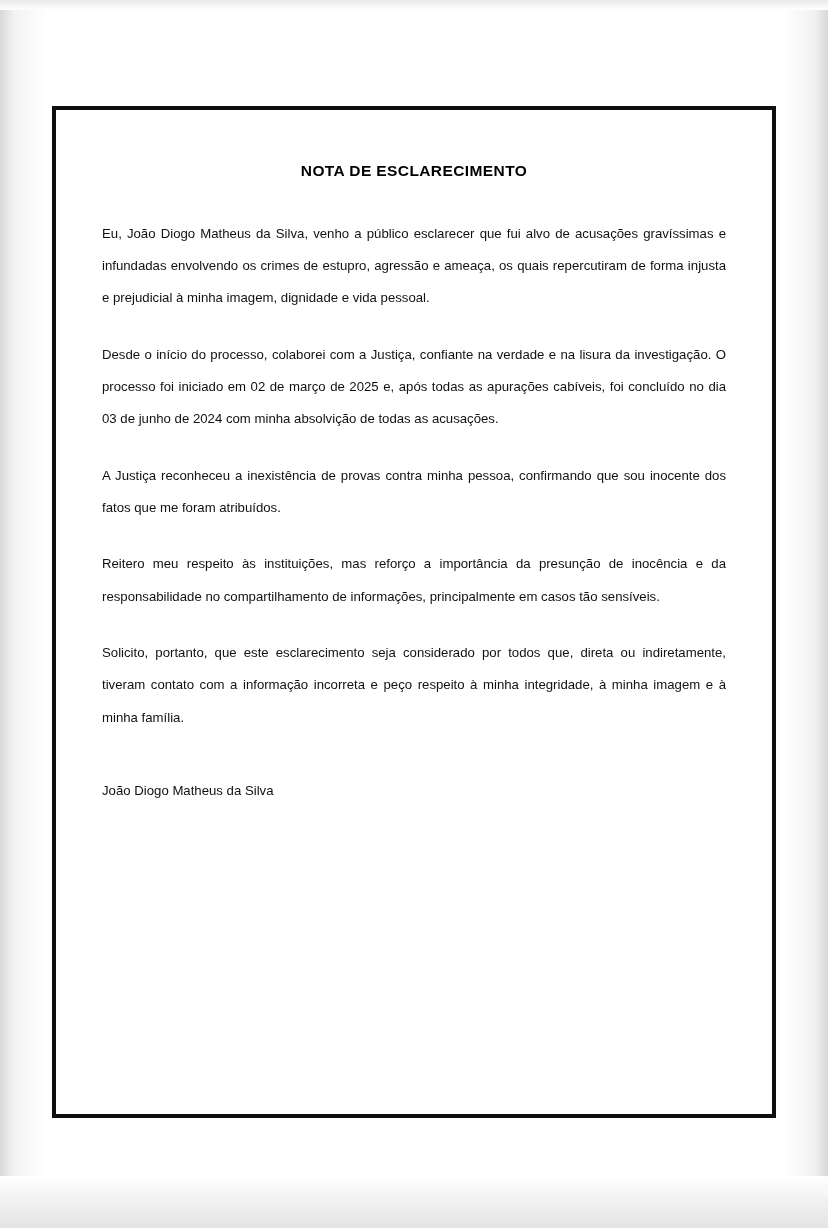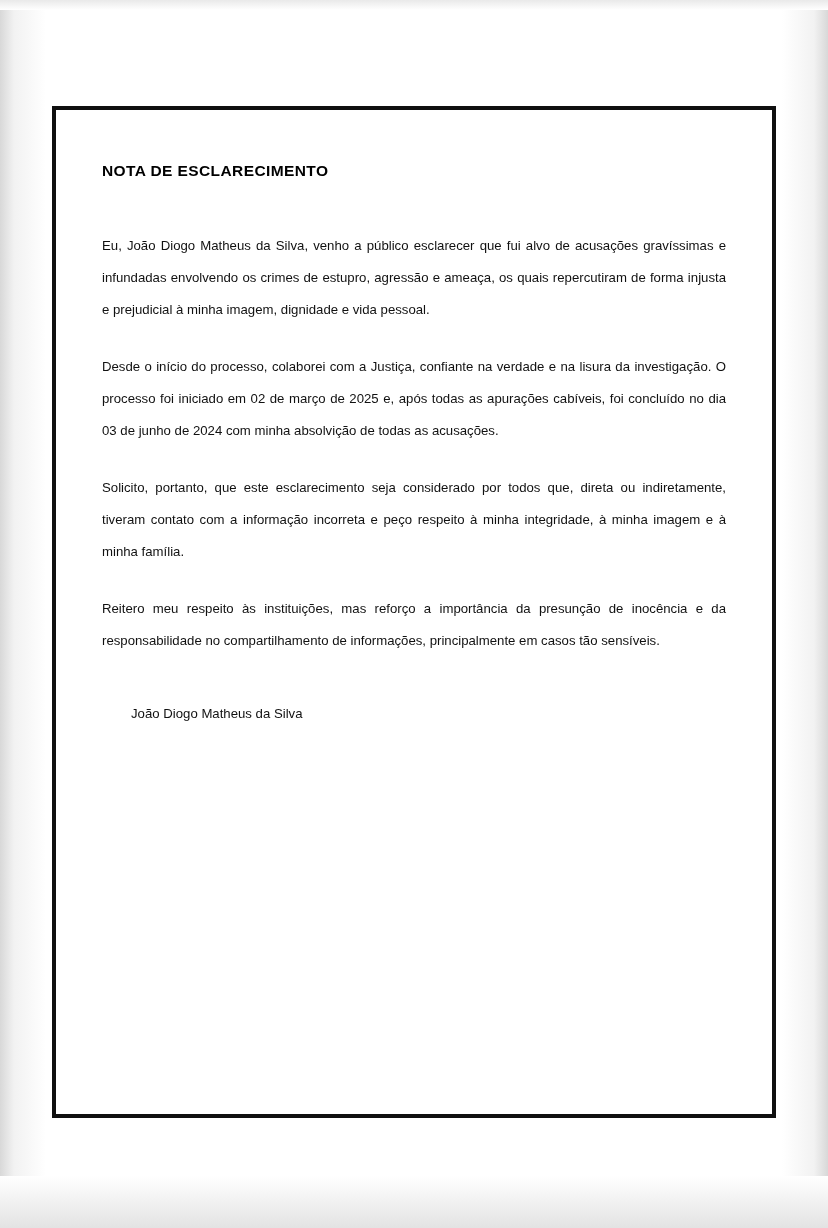--- a/index.html
+++ b/index.html
@@ -50,66 +50,66 @@
     top: 106px;
     width: 724px;
     height: 1012px;
     background: #ffffff;
     border: 4px solid #0f0f0f;
     box-sizing: border-box;
     padding: 40px 46px 30px 46px;
   }
 
   .doc-title {
-    text-align: left;
+    text-align: center;
     font-size: 15.5px;
     font-weight: bold;
     letter-spacing: 0.4px;
     color: #000000;
     margin: 10px 0 0 0;
     line-height: 1.4;
   }
 
   .doc-body {
-    margin-top: 48px;
+    margin-top: 36px;
   }
 
   .doc-paragraph {
     text-align: justify;
     text-justify: inter-word;
     font-size: 13.2px;
     line-height: 2.45;
     color: #111111;
     margin: 0 0 24px 0;
   }
 
   .signature-block {
     margin-top: 44px;
   }
   .signature-name {
     font-size: 13.2px;
     line-height: 2.0;
     color: #111111;
     text-align: left;
-    margin-left: 29px;
   }
 </style>
 </head>
 <body>
 
 <div class="page-backdrop">
   <div class="document-sheet">
 
     <h1 class="doc-title">NOTA DE ESCLARECIMENTO</h1>
 
     <div class="doc-body">
       <p class="doc-paragraph">Eu, João Diogo Matheus da Silva, venho a público esclarecer que fui alvo de acusações gravíssimas e infundadas envolvendo os crimes de estupro, agressão e ameaça, os quais repercutiram de forma injusta e prejudicial à minha imagem, dignidade e vida pessoal.</p>
       <p class="doc-paragraph">Desde o início do processo, colaborei com a Justiça, confiante na verdade e na lisura da investigação. O processo foi iniciado em 02 de março de 2025 e, após todas as apurações cabíveis, foi concluído no dia 03 de junho de 2024 com minha absolvição de todas as acusações.</p>
+      <p class="doc-paragraph">A Justiça reconheceu a inexistência de provas contra minha pessoa, confirmando que sou inocente dos fatos que me foram atribuídos.</p>
+      <p class="doc-paragraph">Reitero meu respeito às instituições, mas reforço a importância da presunção de inocência e da responsabilidade no compartilhamento de informações, principalmente em casos tão sensíveis.</p>
       <p class="doc-paragraph">Solicito, portanto, que este esclarecimento seja considerado por todos que, direta ou indiretamente, tiveram contato com a informação incorreta e peço respeito à minha integridade, à minha imagem e à minha família.</p>
-      <p class="doc-paragraph">Reitero meu respeito às instituições, mas reforço a importância da presunção de inocência e da responsabilidade no compartilhamento de informações, principalmente em casos tão sensíveis.</p>
     </div>
 
     <div class="signature-block">
       <div class="signature-name">João Diogo Matheus da Silva</div>
     </div>
 
   </div>
 </div>
 
 </body></html>

